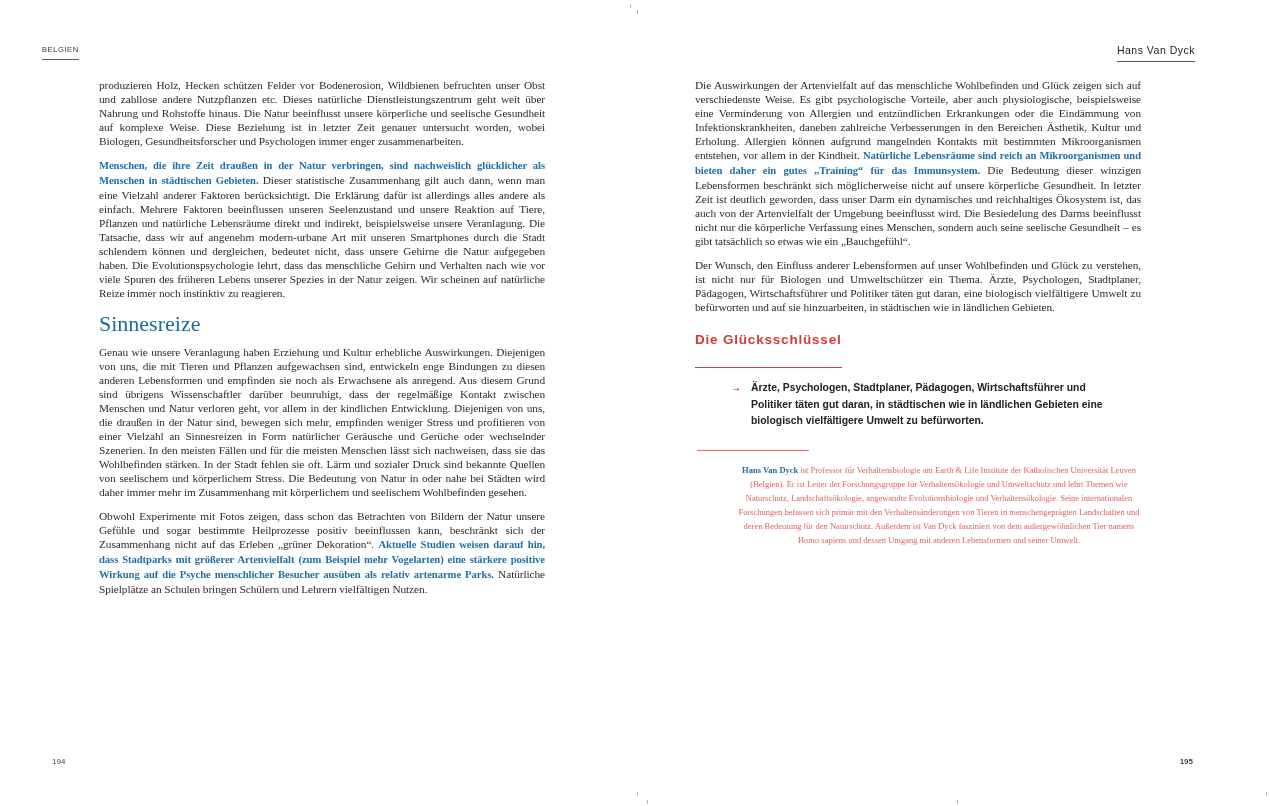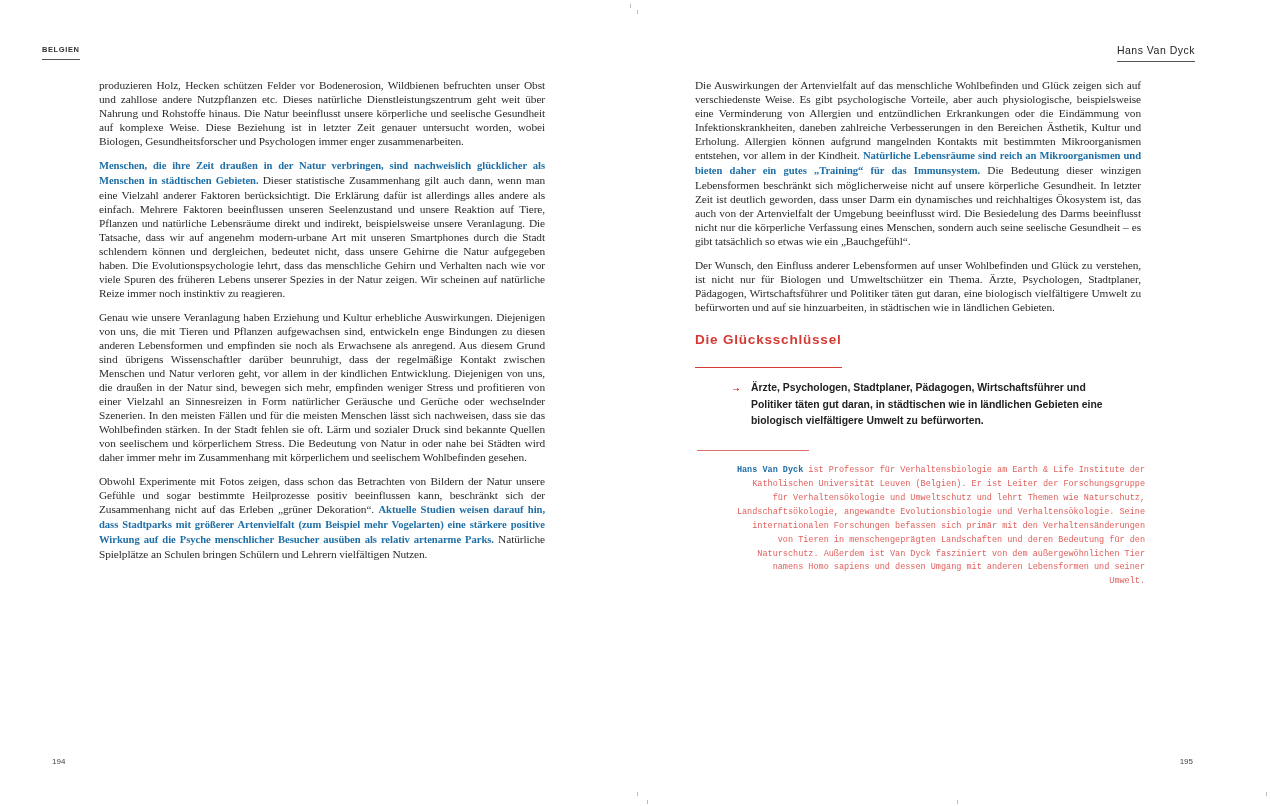--- a/index.html
+++ b/index.html
@@ -6,36 +6,36 @@
     html, body { width: 1270px; height: 806px; background: #ffffff; overflow: hidden; }
     body { position: relative; font-family: "Liberation Serif", serif; color: #2a2a2a; }
 
     .page { position: absolute; top: 0; height: 806px; }
     .page-left { left: 0; width: 635px; }
     .page-right { left: 608px; width: 635px; }
 
     .running-head-left {
       position: absolute; left: 42px; top: 45px;
       font-family: "Liberation Sans", sans-serif; font-size: 7.5px; letter-spacing: 0.6px;
-      color: #333; font-weight: bold;
+      color: #333; font-weight: normal;
       padding-bottom: 5px; border-bottom: 1.5px solid #555;
     }
     .running-head-right {
       position: absolute; right: 48px; top: 44px;
       font-family: "Liberation Sans", sans-serif; font-size: 10.5px; letter-spacing: 0.5px;
       color: #222;
       padding-bottom: 5px; border-bottom: 1.5px solid #555;
     }
 
     .folio {
       position: absolute; top: 757px;
       font-family: "Liberation Sans", sans-serif; font-size: 8px; color: #444; margin-left: 10px;
     }
     .folio-left { left: 42px; }
-    .folio-right { right: 50px; }
+    .folio-right { right: 50px; font-weight: bold; }
 
     .column { position: absolute; }
     .col-left { left: 99px; top: 78px; width: 446px; }
     .col-right { left: 87px; top: 78px; width: 446px; }
 
     p.body {
       font-size: 11.35px; line-height: 14px; text-align: justify; color: #2b2b2b;
       letter-spacing: -0.1px; hyphens: manual;
     }
     p.body + p.body { margin-top: 10px; }
@@ -66,37 +66,38 @@
     }
     ul.keys li .arrow {
       position: absolute; left: 0; top: 0; color: #d23a33; font-size: 10px; font-weight: bold;
     }
 
     .bio-rule {
       width: 112px; height: 0; border-top: 1.2px solid #e06e6b; margin-top: 20px; margin-left: 2px;
     }
     p.bio {
       margin-top: 13px; margin-left: 38px; width: 412px;
-      font-family: Liberation Mono, monospace; font-size: 8.5px; line-height: 13.9px;
-      color: #e0605c; text-align: right;
+      font-family: Liberation Serif, serif; font-size: 8.5px; line-height: 13.9px;
+      color: #e0605c; text-align: center;
     }
     p.bio .bio-name { color: #1f6fa6; font-weight: bold; }
 
     .crop-mark { position: absolute; width: 1px; height: 4px; background: #bbb; }
   </style>
 </head>
 <body>
 
 <div class="page page-left">
   <div class="running-head-left">BELGIEN</div>
 
   <div class="column col-left">
     <p class="body"><span>produzieren Holz, Hecken schützen Felder vor Bodenerosion, Wildbienen befruchten unser Obst und zahllose andere Nutzpflanzen etc. Dieses natürliche Dienstleistungszentrum geht weit über Nahrung und Rohstoffe hinaus. Die Natur beeinflusst unsere körperliche und seelische Gesundheit auf komplexe Weise. Diese Beziehung ist in letzter Zeit genauer untersucht worden, wobei Biologen, Gesundheitsforscher und Psychologen immer enger zusammenarbeiten.</span></p>
     <p class="body"><span class="hl">Menschen, die ihre Zeit draußen in der Natur verbringen, sind nachweislich glücklicher als Menschen in städtischen Gebieten.</span><span> Dieser statistische Zusammenhang gilt auch dann, wenn man eine Vielzahl anderer Faktoren berücksichtigt. Die Erklärung dafür ist allerdings alles andere als einfach. Mehrere Faktoren beeinflussen unseren Seelenzustand und unsere Reaktion auf Tiere, Pflanzen und natürliche Lebensräume direkt und indirekt, beispielsweise unsere Veranlagung. Die Tatsache, dass wir auf angenehm modern-urbane Art mit unseren Smartphones durch die Stadt schlendern können und dergleichen, bedeutet nicht, dass unsere Gehirne die Natur aufgegeben haben. Die Evolutionspsychologie lehrt, dass das menschliche Gehirn und Verhalten nach wie vor viele Spuren des früheren Lebens unserer Spezies in der Natur zeigen. Wir scheinen auf natürliche Reize immer noch instinktiv zu reagieren.</span></p>
 
+    <h2 class="section">Sinnesreize</h2>
 
     <p class="body"><span>Genau wie unsere Veranlagung haben Erziehung und Kultur erhebliche Auswirkungen. Die­jenigen von uns, die mit Tieren und Pflanzen aufgewachsen sind, entwickeln enge Bindungen zu diesen anderen Lebensformen und empfinden sie noch als Erwachsene als anregend. Aus diesem Grund sind übrigens Wissenschaftler darüber beunruhigt, dass der regelmäßige Kon­takt zwischen Menschen und Natur verloren geht, vor allem in der kindlichen Entwicklung. Diejenigen von uns, die draußen in der Natur sind, bewegen sich mehr, empfinden weniger Stress und profitieren von einer Vielzahl an Sinnesreizen in Form natürlicher Geräusche und Gerüche oder wechselnder Szenerien. In den meisten Fällen und für die meisten Menschen lässt sich nachweisen, dass sie das Wohlbefinden stärken. In der Stadt fehlen sie oft. Lärm und sozialer Druck sind bekannte Quellen von seelischem und körperlichem Stress. Die Bedeutung von Natur in oder nahe bei Städten wird daher immer mehr im Zusammenhang mit körper­lichem und seelischem Wohlbefinden gesehen.</span></p>
     <p class="body"><span>Obwohl Experimente mit Fotos zeigen, dass schon das Betrachten von Bildern der Natur unse­re Gefühle und sogar bestimmte Heilprozesse positiv beeinflussen kann, beschränkt sich der Zusammenhang nicht auf das Erleben „grüner Dekoration“. </span><span class="hl">Aktuelle Studien weisen darauf hin, dass Stadtparks mit größerer Artenvielfalt (zum Beispiel mehr Vogelarten) eine stärkere positive Wirkung auf die Psyche menschlicher Besucher ausüben als relativ artenarme Parks.</span><span> Natürliche Spielplätze an Schulen bringen Schülern und Lehrern viel­fältigen Nutzen.</span></p>
   </div>
 
   <div class="folio folio-left">194</div>
 </div>
 
 <div class="page page-right">
   <div class="running-head-right">Hans Van Dyck</div>

